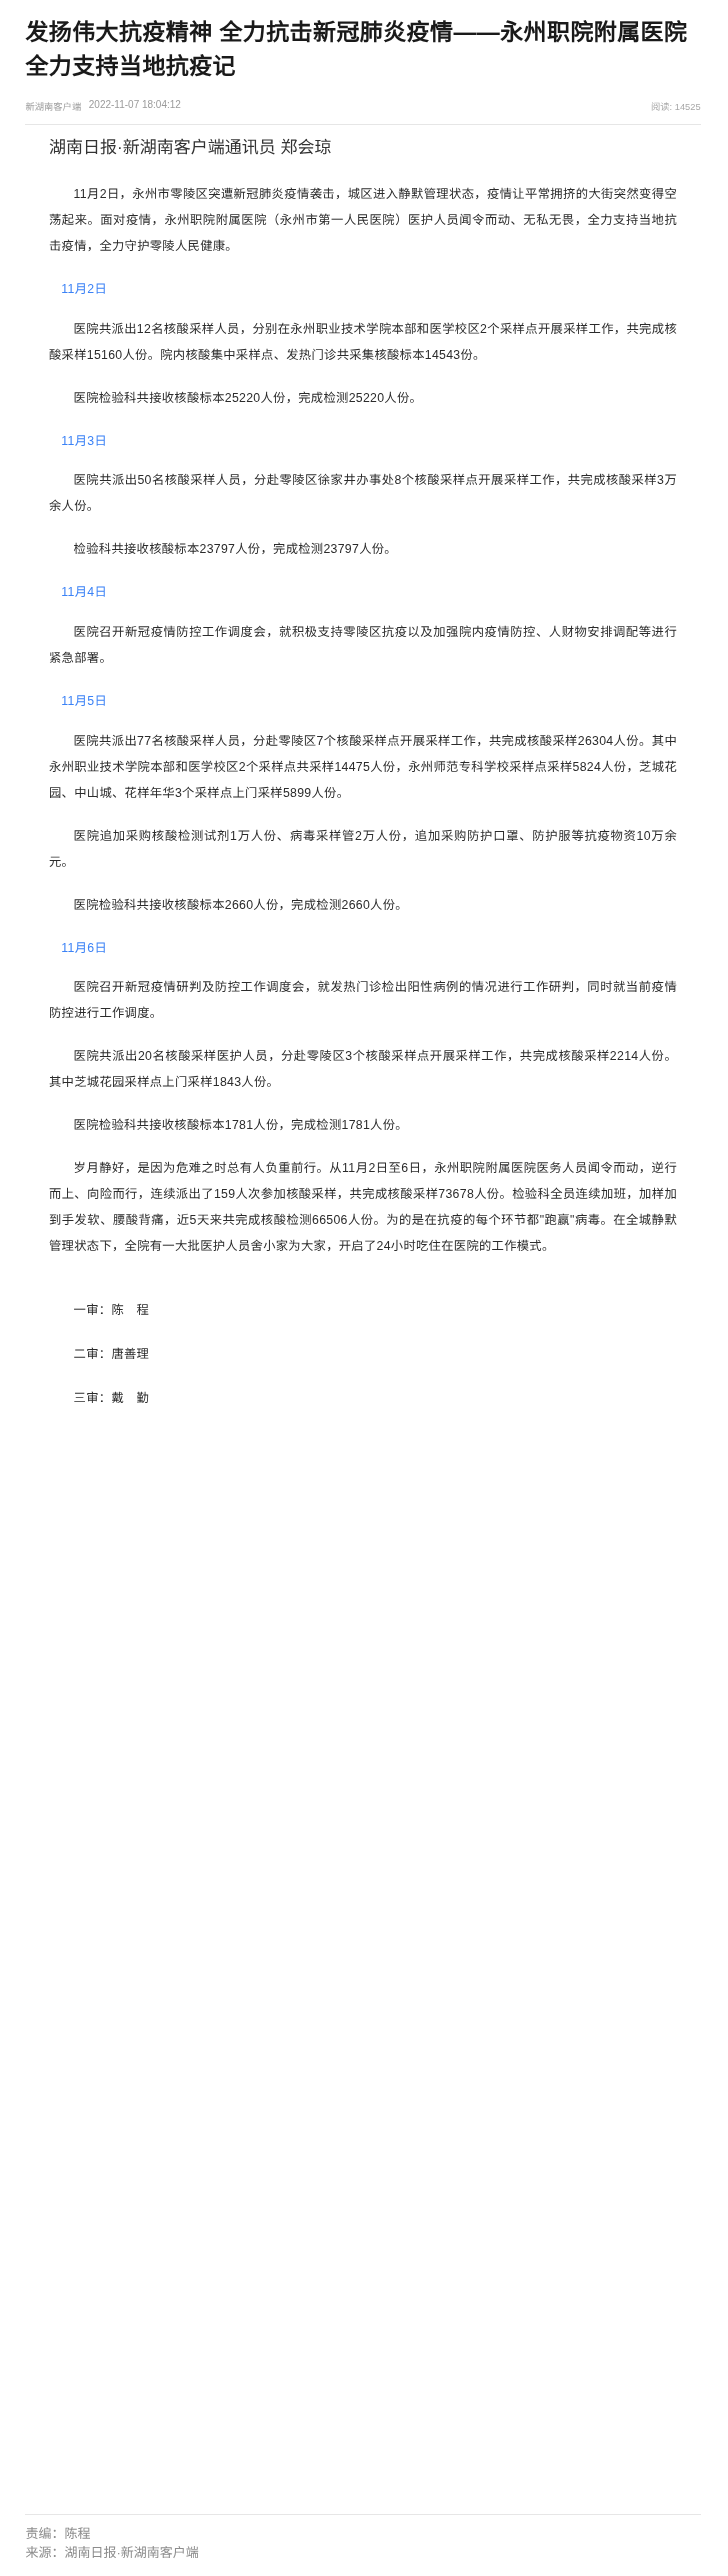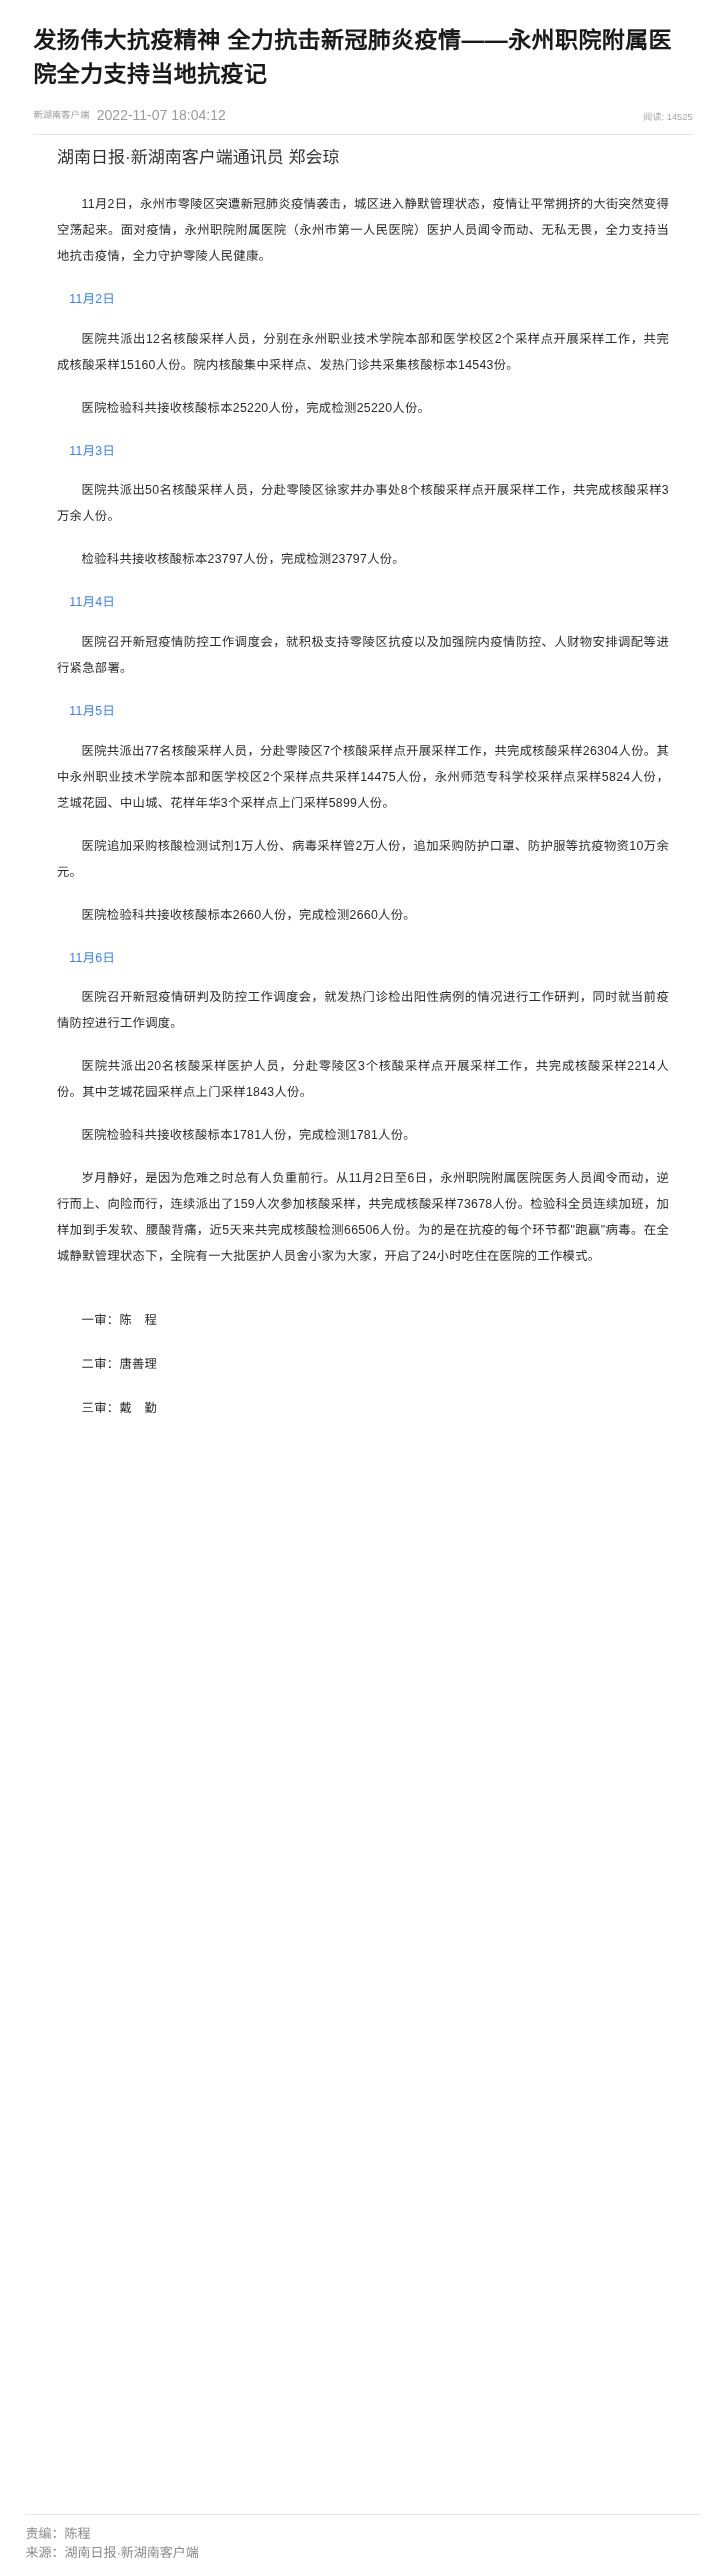--- a/index.html
+++ b/index.html
@@ -10,21 +10,21 @@
     width: 729px;
     background: #ffffff;
     font-family: "Liberation Sans", "DejaVu Sans", sans-serif;
     color: #222222;
     -webkit-font-smoothing: antialiased;
   }
   .page {
     width: 726px;
     min-height: 2576px;
     box-sizing: border-box;
-    padding: 8px;
+    padding: 0;
     position: relative;
     background: #ffffff;
   }
 
   
   .article-header {
     padding: 15.3px 25.4px 0 25.4px;
   }
   .article-title {
     font-size: 23px;
@@ -45,21 +45,21 @@
   .meta-left {
     display: flex;
     flex-direction: row;
     gap: 7.6px;
   }
   .source-name {
     font-size: 9.3px;
     color: #a0a0a0;
   }
   .publish-date {
-    font-size: 14px;
+    font-size: 10px;
     color: #9b9b9b;
   }
   .read-count {
     font-size: 9.3px;
     color: #a8a8a8;
   }
   .divider {
     height: 0.8px;
     background: #e6e6e6;
     margin: 8.5px 0 0 0;

